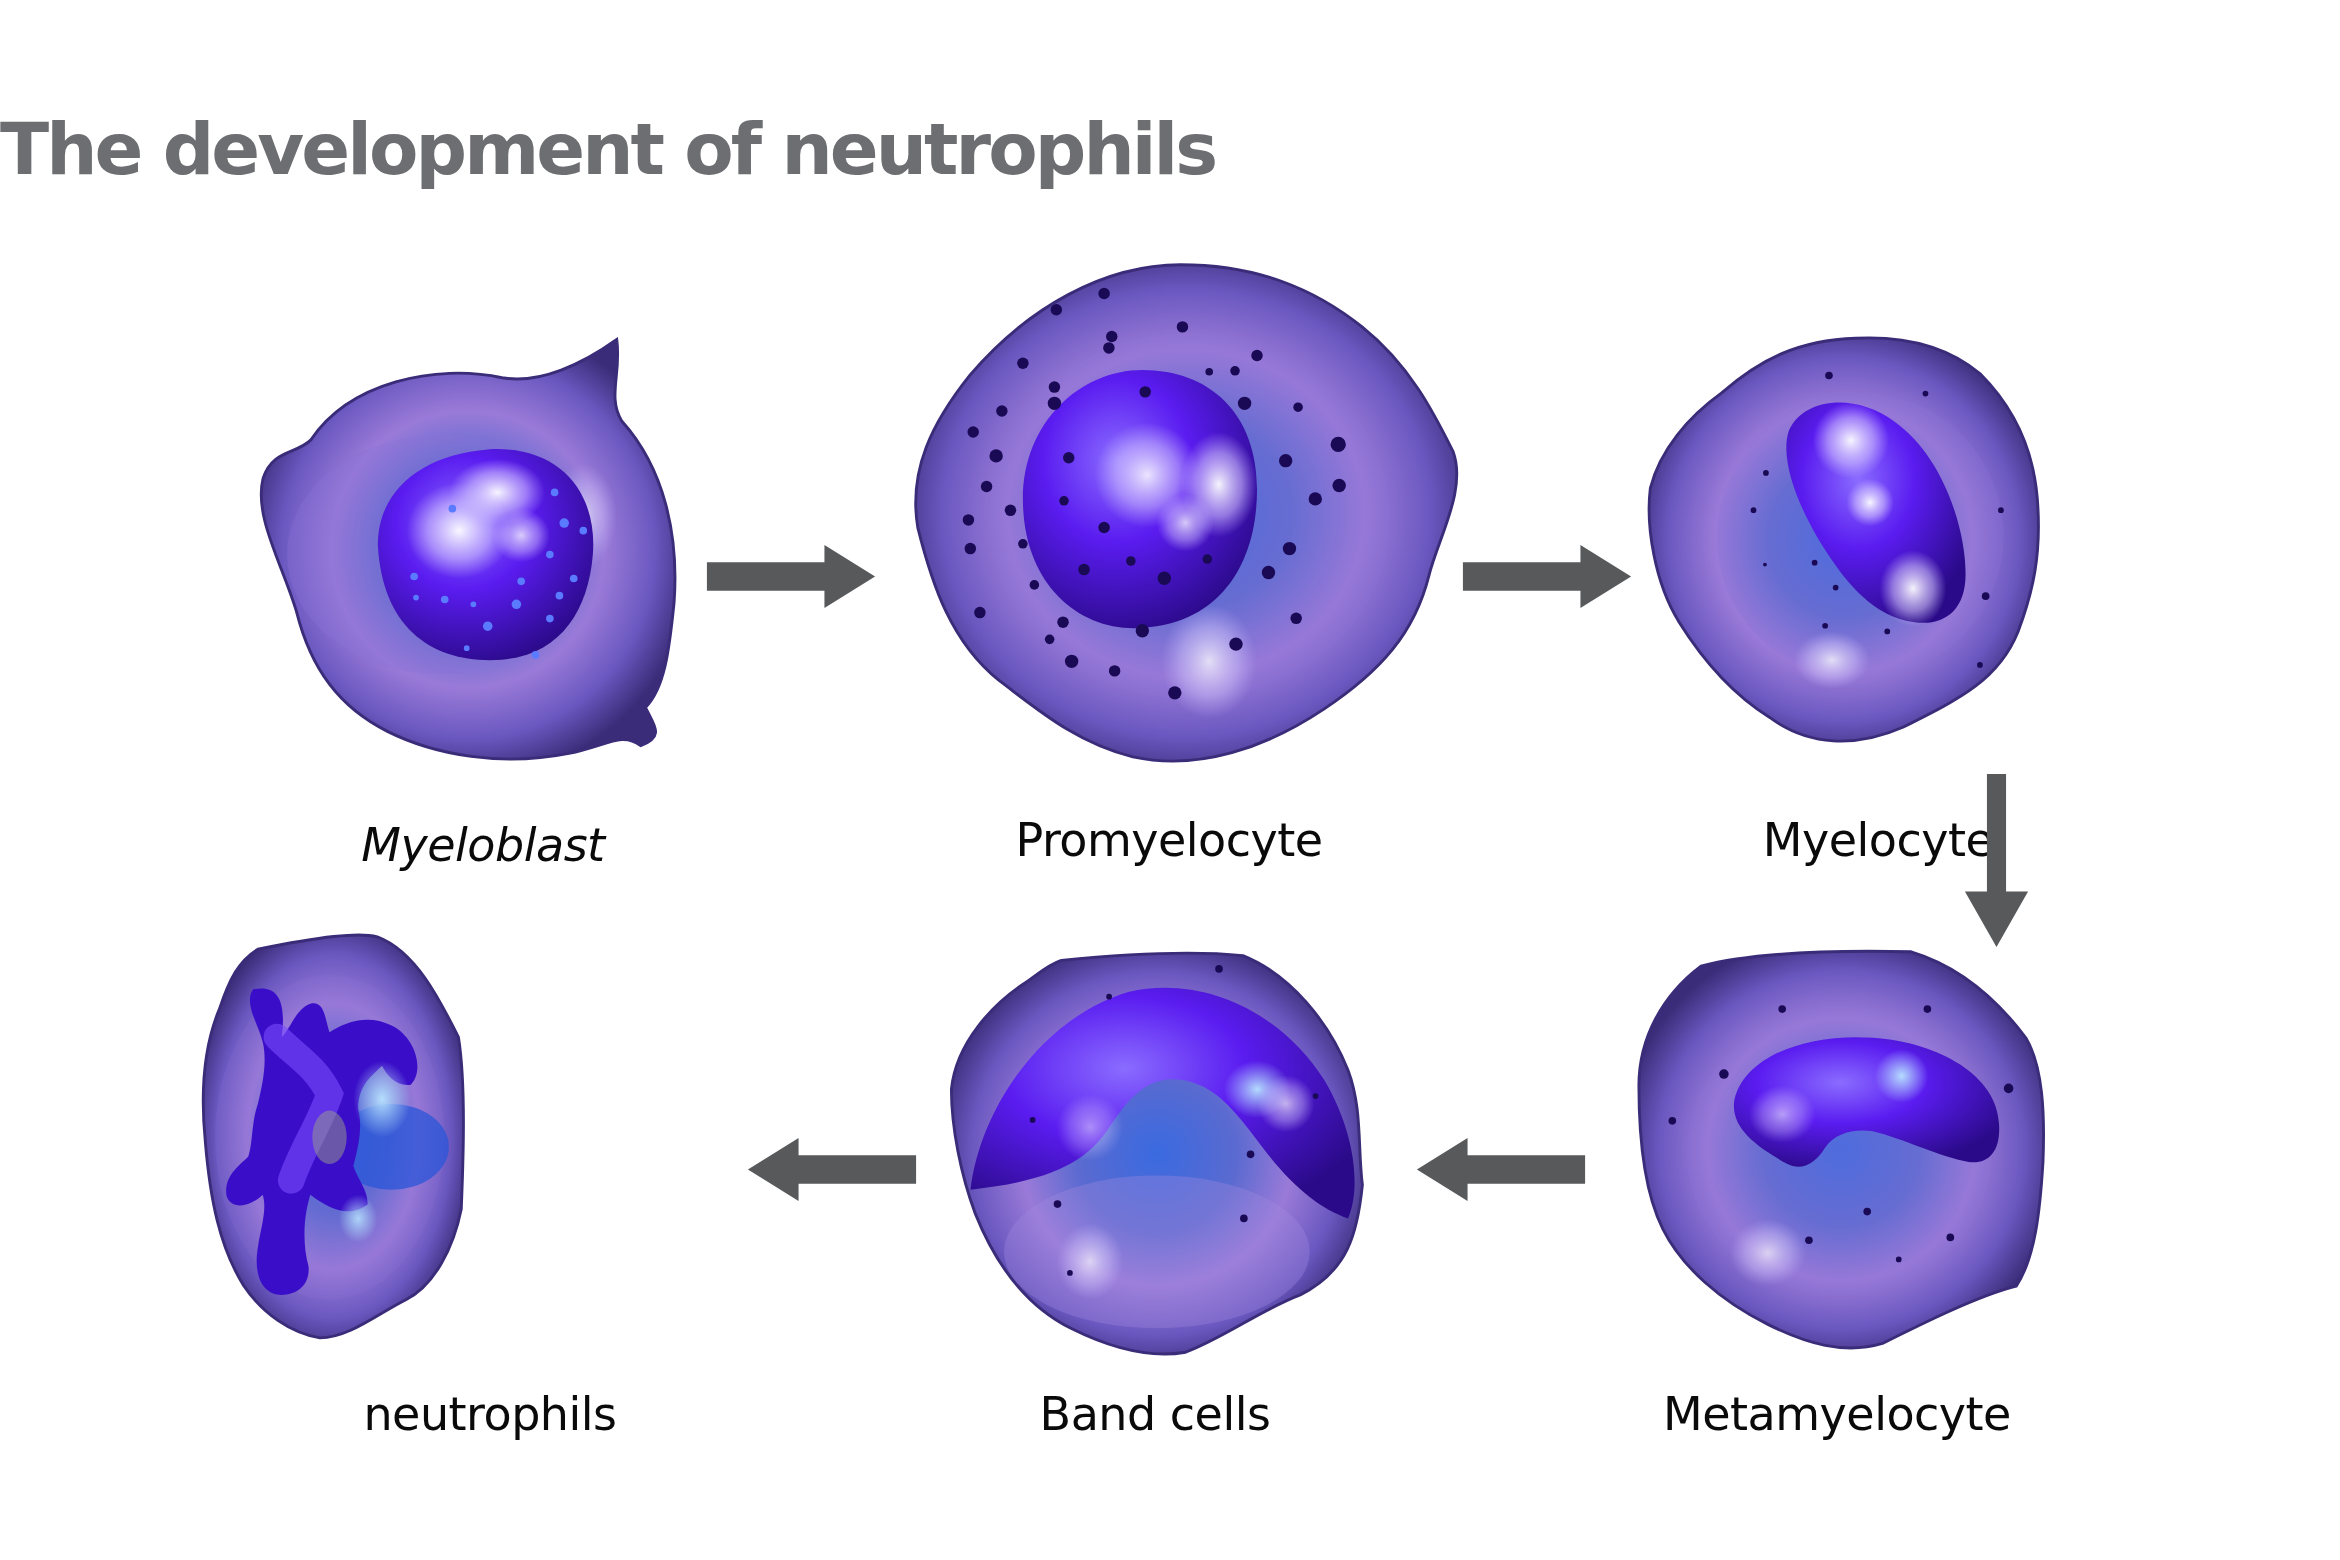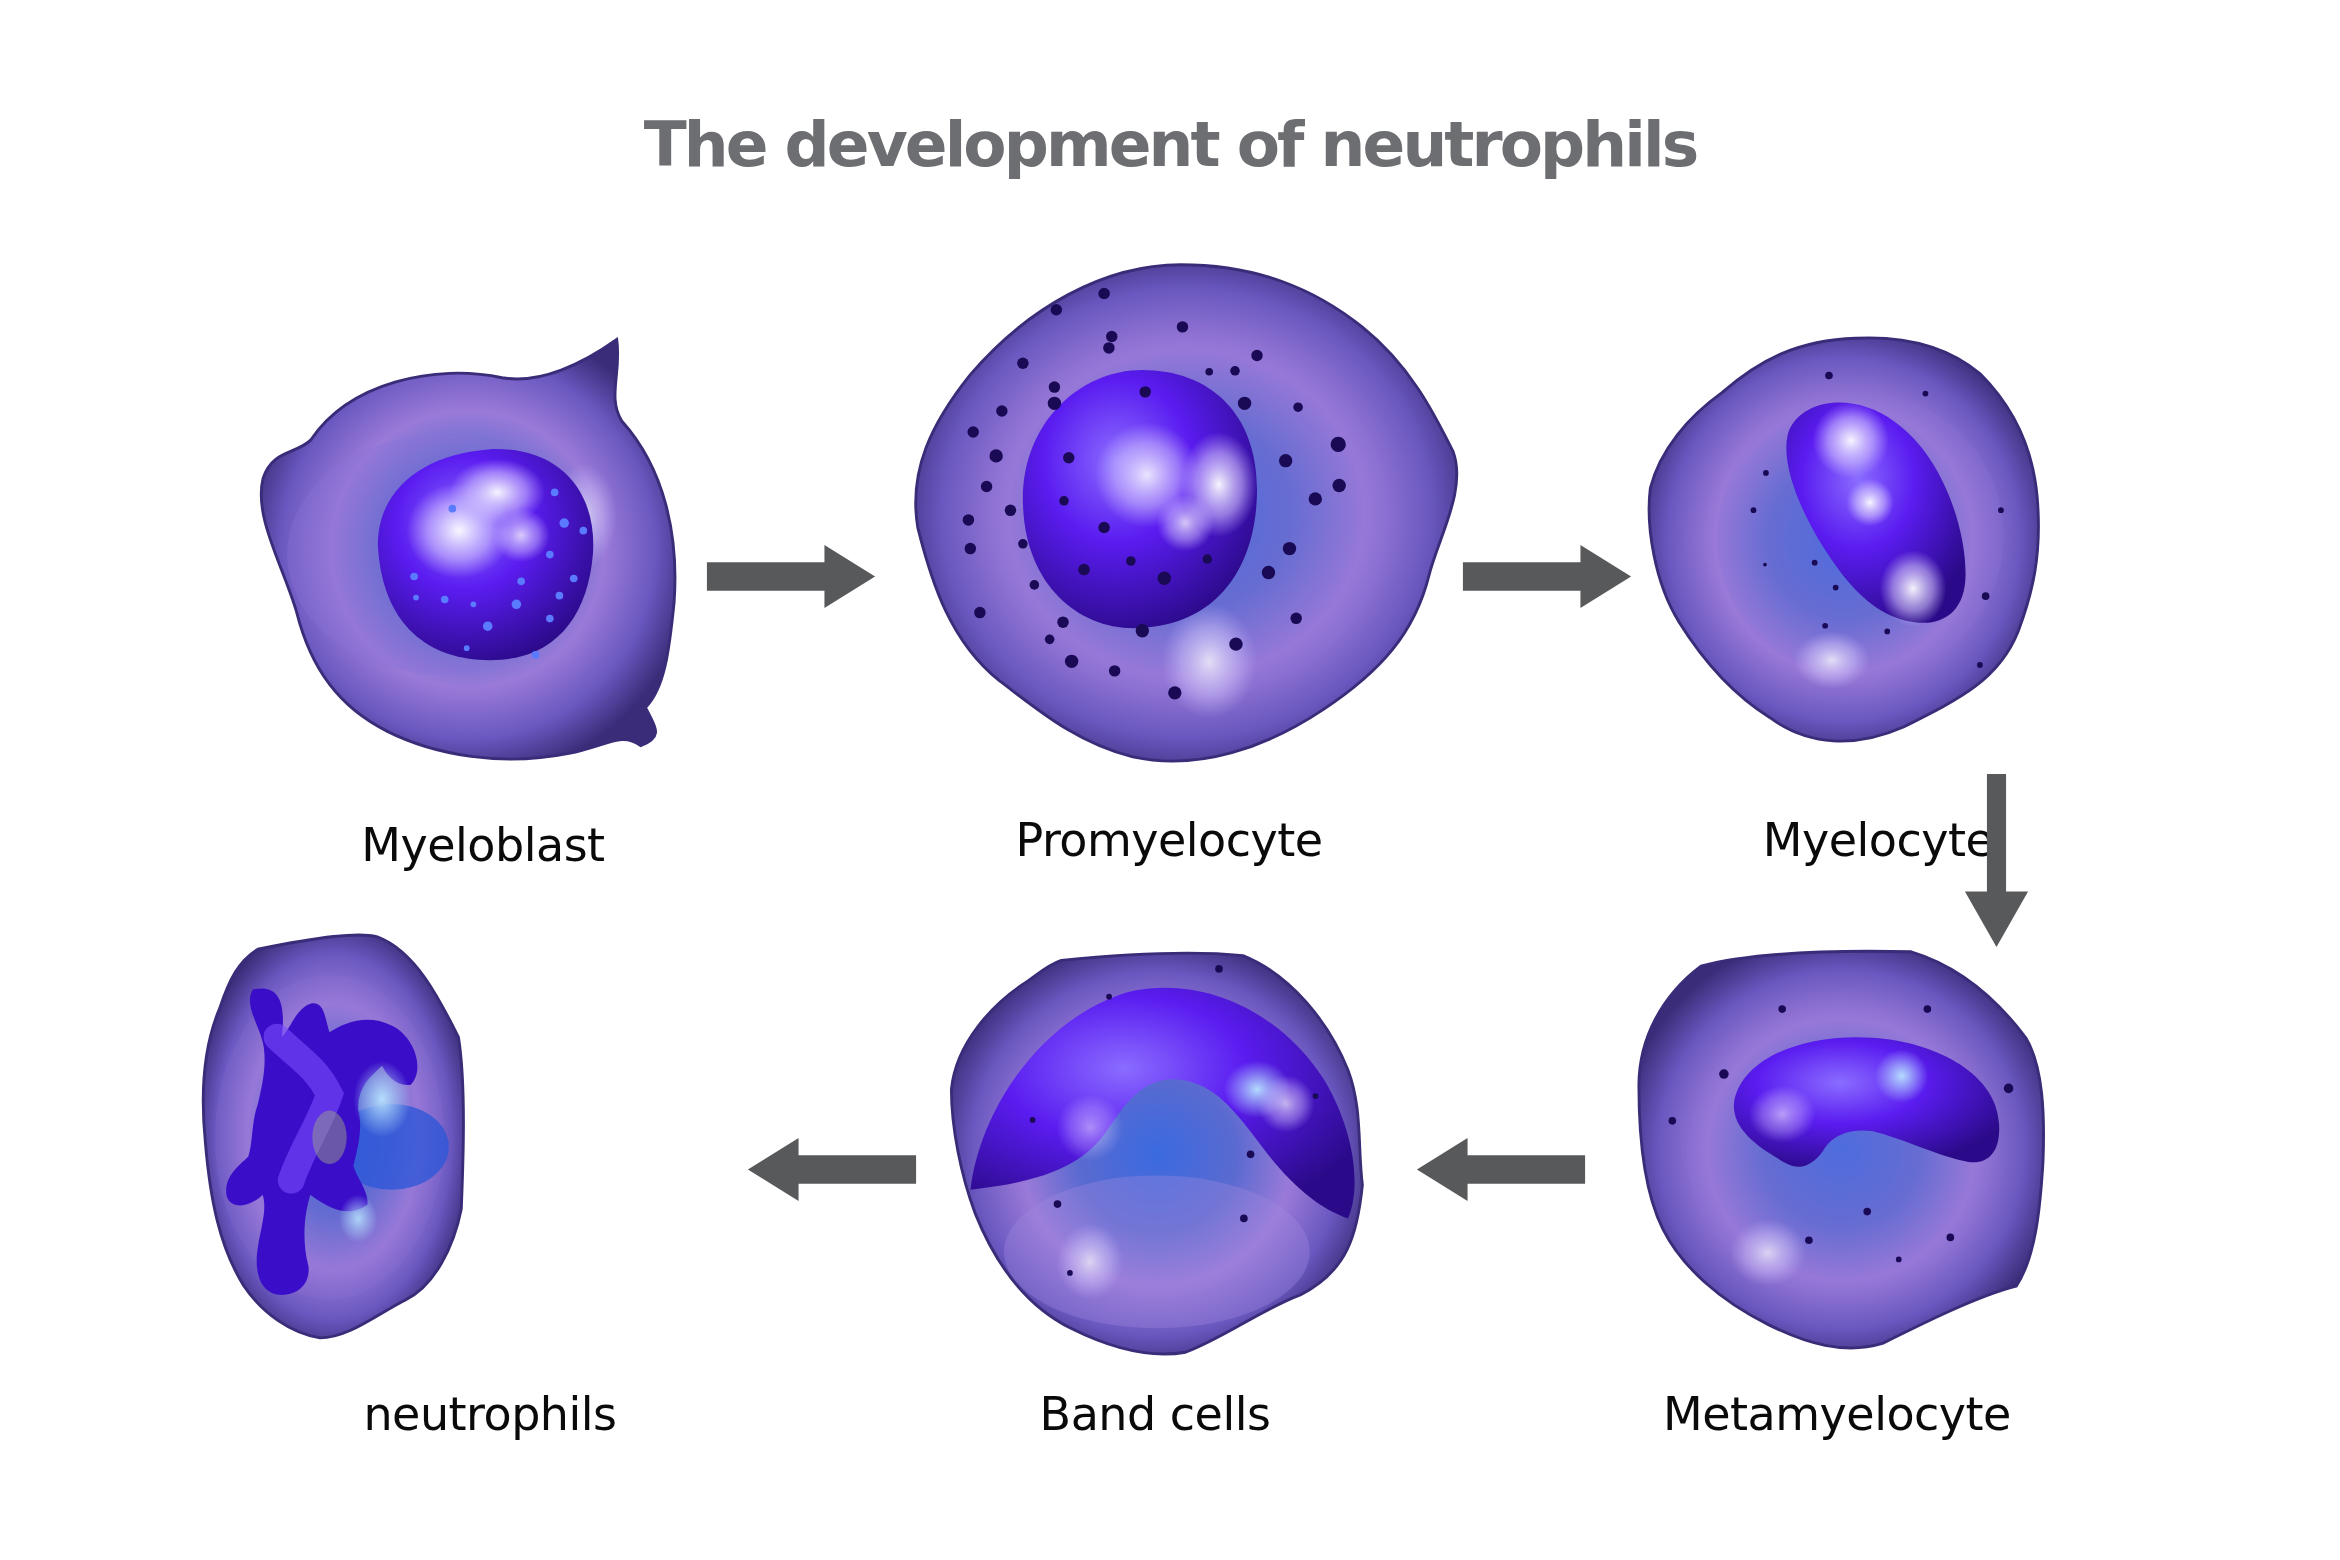--- a/index.html
+++ b/index.html
@@ -1,20 +1,20 @@
 <!DOCTYPE html>
 <html><head>
 <meta charset="utf-8">
 <style>
   html, body { margin: 0; padding: 0; background: #ffffff; }
   body { width: 2340px; height: 1561px; position: relative; overflow: hidden;
          font-family: "Liberation Sans", "DejaVu Sans", sans-serif; }
-  .title { position: absolute; left: 0; width: 2340px; top: 113px; text-align: center;
+  .title { position: absolute; left: 0; width: 2340px; top: 113px; 
            font-family: "DejaVu Sans", "Liberation Sans", sans-serif; font-weight: bold;
-           font-size: 63px; letter-spacing: -2.9px; color: #6d6e71; line-height: 1; }
+           font-size: 72px; letter-spacing: -2.9px; color: #6d6e71; line-height: 1; }
   .cell { position: absolute; }
   .cell svg { display: block; width: 100%; height: 100%; }
   .label { position: absolute; text-align: center; color: #0a0a0a;
            font-family: "DejaVu Sans", "Liberation Sans", sans-serif; font-size: 46px;
            line-height: 63px; white-space: nowrap; transform: translateX(-50%); letter-spacing: -0.5px; }
   .arrow { position: absolute; }
   .arrow svg { display: block; width: 100%; height: 100%; }
 </style>
 </head>
 <body>
@@ -70,21 +70,21 @@
         <circle cx="240" cy="292" r="3"></circle>
         <circle cx="210" cy="287" r="4"></circle>
       <circle cx="180" cy="285" r="3"></circle>
         <circle cx="178" cy="263" r="4"></circle>
         <circle cx="233" cy="338" r="3"></circle>
       <circle cx="305" cy="345" r="4"></circle>
         <circle cx="218" cy="192" r="4"></circle>
     </g>
   </svg>
 </div>
-<div class="label" style="left:483px; top:814px;">Myeloblast</div>
+<div class="label" style="left:483px; top:814px;font-style:italic;">Myeloblast</div>
 
 <div class="arrow" style="left:705px; top:543px; width:172px; height:67px;">
   <svg viewBox="0 0 180 70">
       <path d="M2 20 L125 20 L125 2 L178 35 L125 68 L125 50 L2 50 Z" fill="#58595b"></path>
     </svg>
 </div>
 
 <div class="cell" style="left:913px; top:260px; width:559px; height:516px;">
   <svg viewBox="0 0 585 540">
     <path d="M60 120 C120 50 200 5 280 5 C360 5 420 30 470 70 C520 110 545 160 565 200 C580 240 550 290 540 330 C525 390 490 430 430 470 C370 510 300 535 230 520 C170 505 130 470 90 440 C40 400 20 340 5 280 C-5 220 20 170 60 120 Z" fill="url(#cytoGrad)" stroke="#3a2c78" stroke-width="3"></path>

